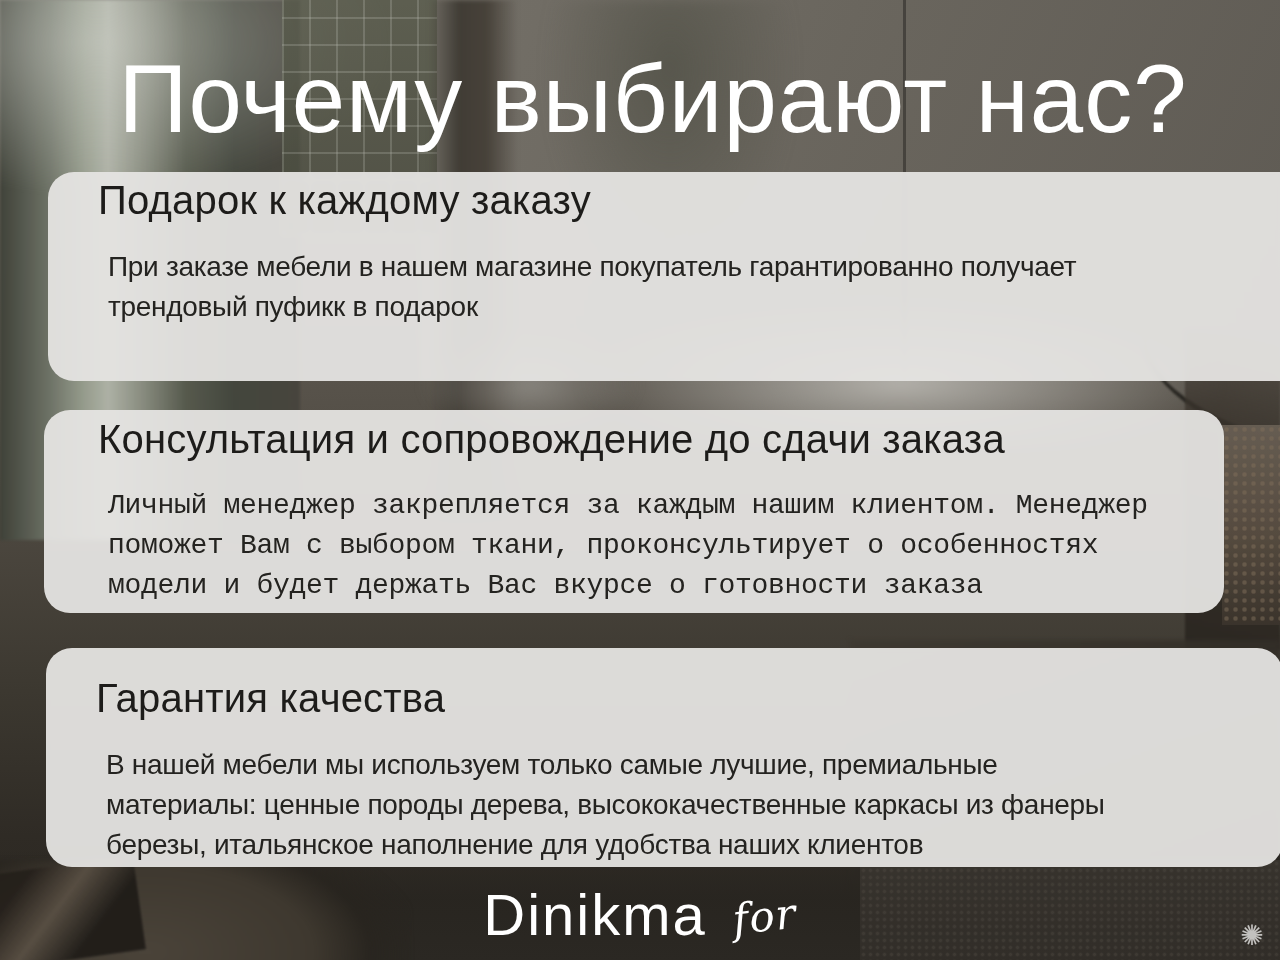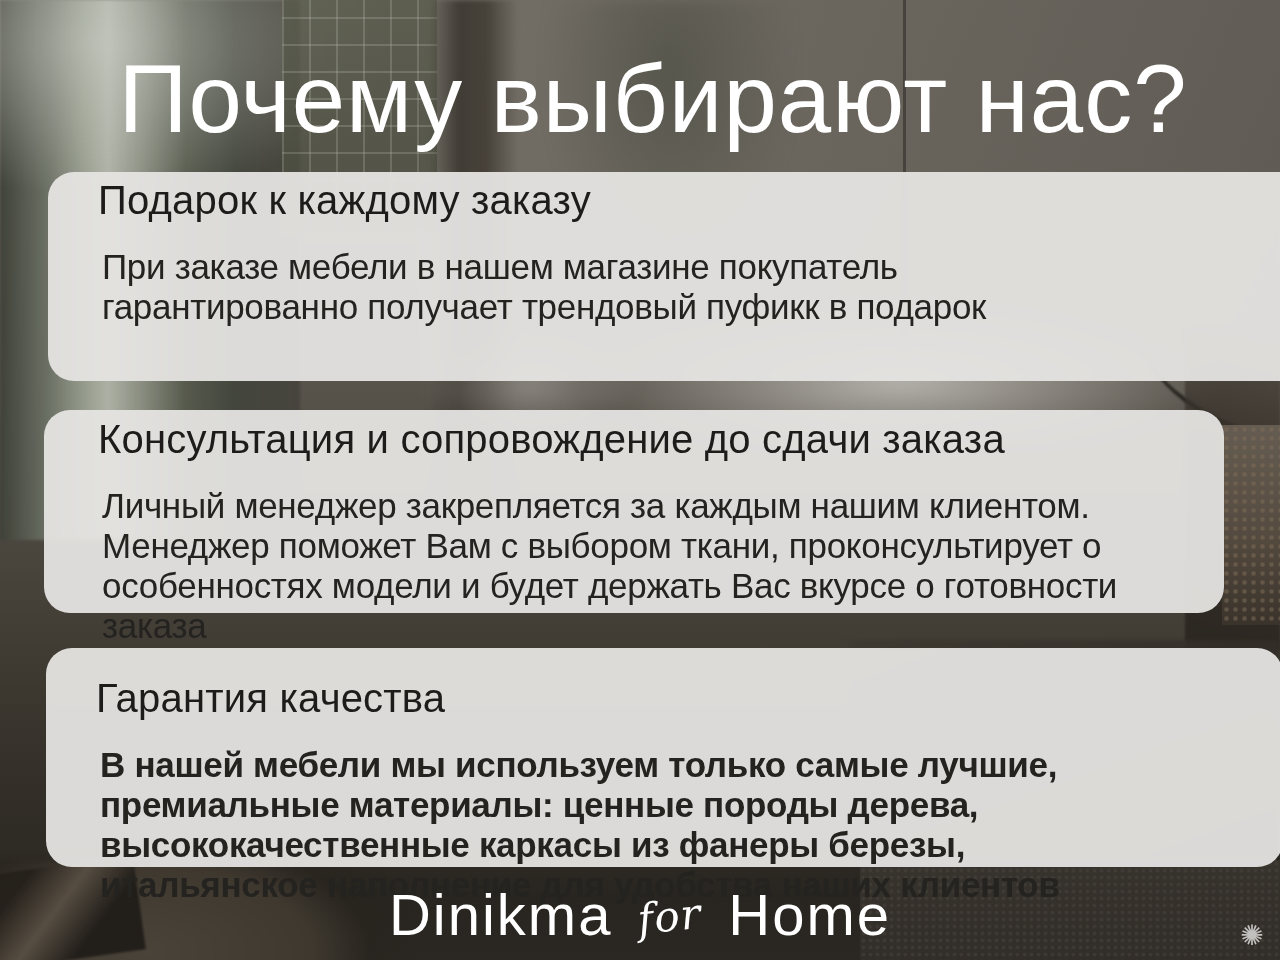--- a/index.html
+++ b/index.html
@@ -62,25 +62,25 @@
     position:absolute;background:rgba(229,228,226,.95);border-radius:26px;
     backdrop-filter:blur(2px);box-sizing:border-box;color:#21201e;
   }
   .card-1{left:48px;top:172px;width:1268px;height:209px;padding:6px 40px 0 50px;}
   .card-2{left:44px;top:410px;width:1180px;height:203px;padding:7px 28px 0 54px;}
   .card-3{left:46px;top:648px;width:1237px;height:219px;padding:28px 40px 0 50px;}
   .card h2{
     margin:0 0 24px 0;font-size:40px;font-weight:400;letter-spacing:.2px;color:#1d1c1a;
   }
   .card p{
-    margin:4px;font-size:35px;line-height:40px;letter-spacing:-0.3px;color:#242320;
+    margin:10px;font-size:28px;line-height:40px;letter-spacing:-0.3px;color:#242320;
   }
   .card-1 p{max-width:1010px;}
-  .card-2 p{max-width:1120px;}
-  .card-3 p{max-width:1000px;font-weight:bold;}
+  .card-2 p{max-width:1120px;font-family:Liberation Mono, monospace;}
+  .card-3 p{max-width:1000px;}
   .footer-logo{
     position:absolute;left:0;bottom:12px;width:100%;
     display:flex;justify-content:center;align-items:baseline;gap:26px;
     color:#ffffff;
   }
   .brand-sans{font-size:58px;font-weight:300;letter-spacing:2px;}
   .brand-script{
     font-family:"DejaVu Serif","Liberation Serif",serif;font-style:italic;
     font-size:42px;transform:rotate(-6deg) translateY(-4px);letter-spacing:1px;
   }
@@ -126,20 +126,19 @@
   </div>
 
   <div class="card card-3">
     <h2>Гарантия качества</h2>
     <p>В нашей мебели мы используем только самые лучшие, премиальные материалы: ценные породы дерева, высококачественные каркасы из фанеры березы, итальянское наполнение для удобства наших клиентов</p>
   </div>
 
   <div class="footer-logo">
     <span class="brand-sans">Dinikma</span>
     <span class="brand-script">for</span>
-    <span class="brand-sans">Home</span>
   </div>
 
   <div class="watermark">
     <span class="wm-icon">✺</span>
   </div>
 
 </div>
 
 </body></html>

